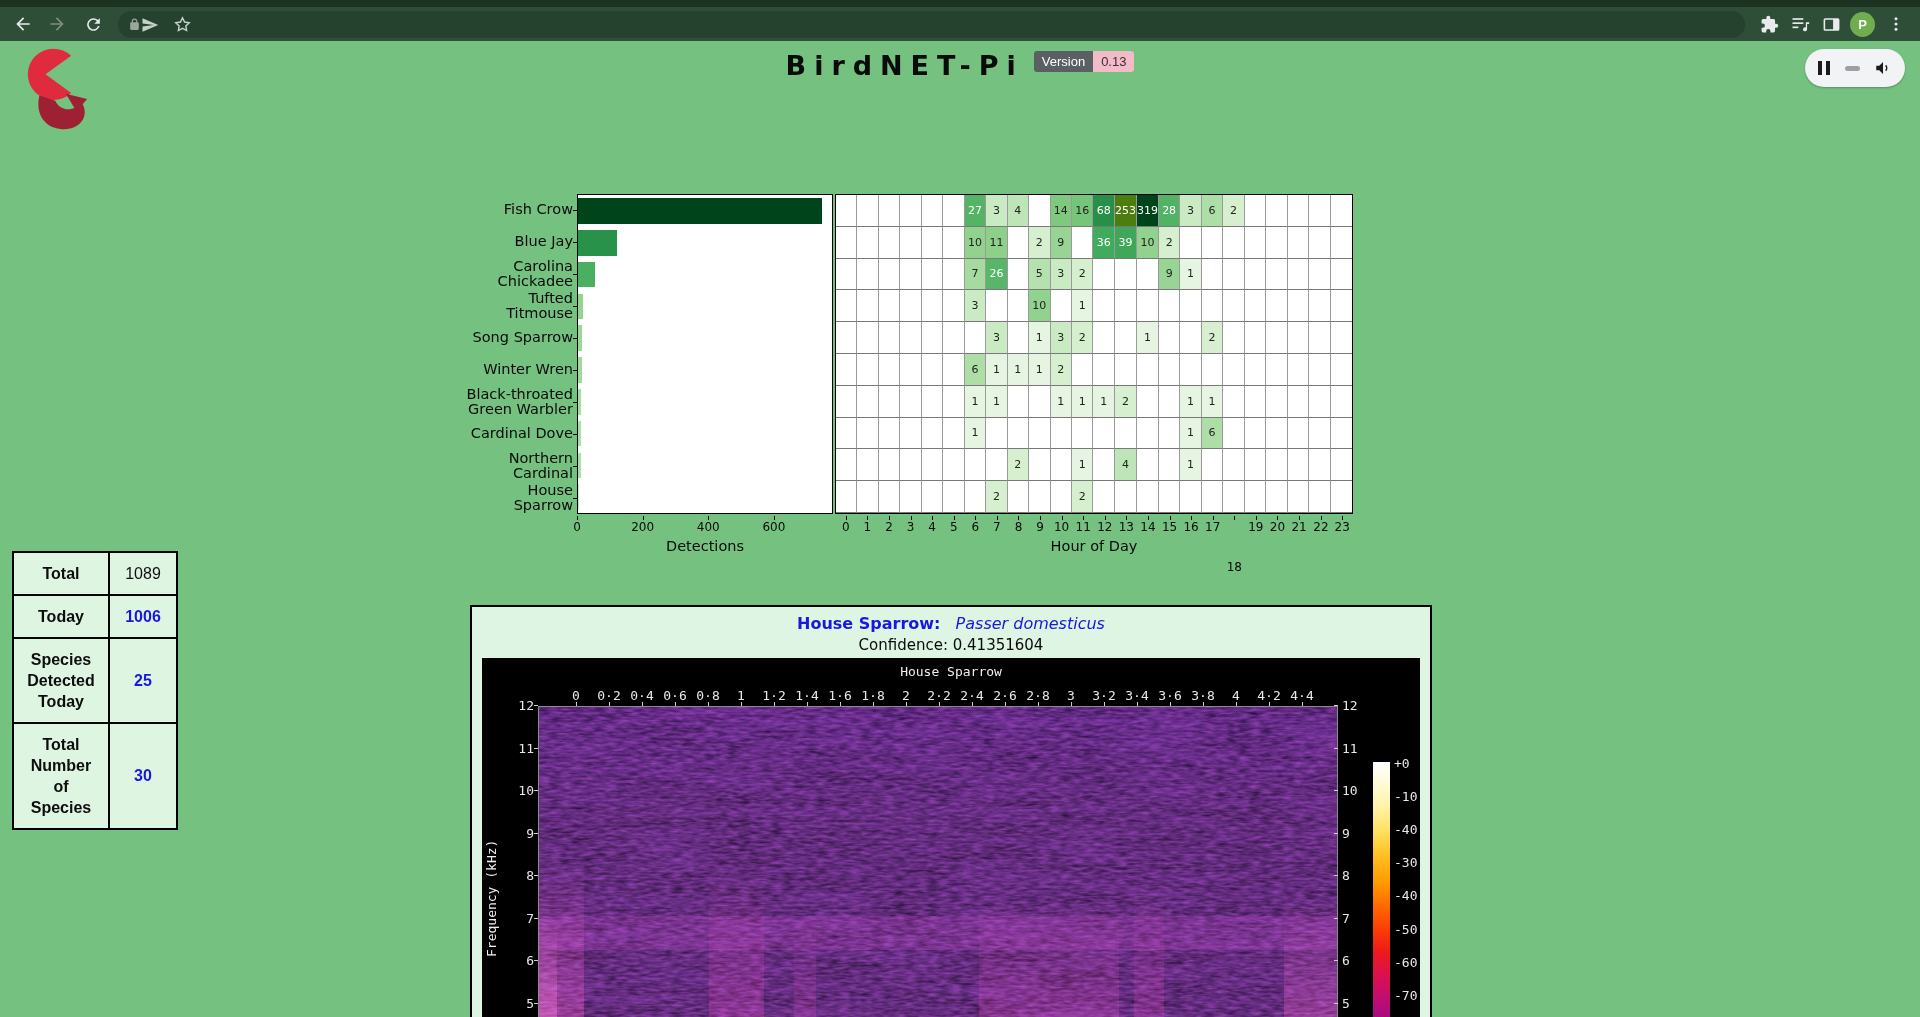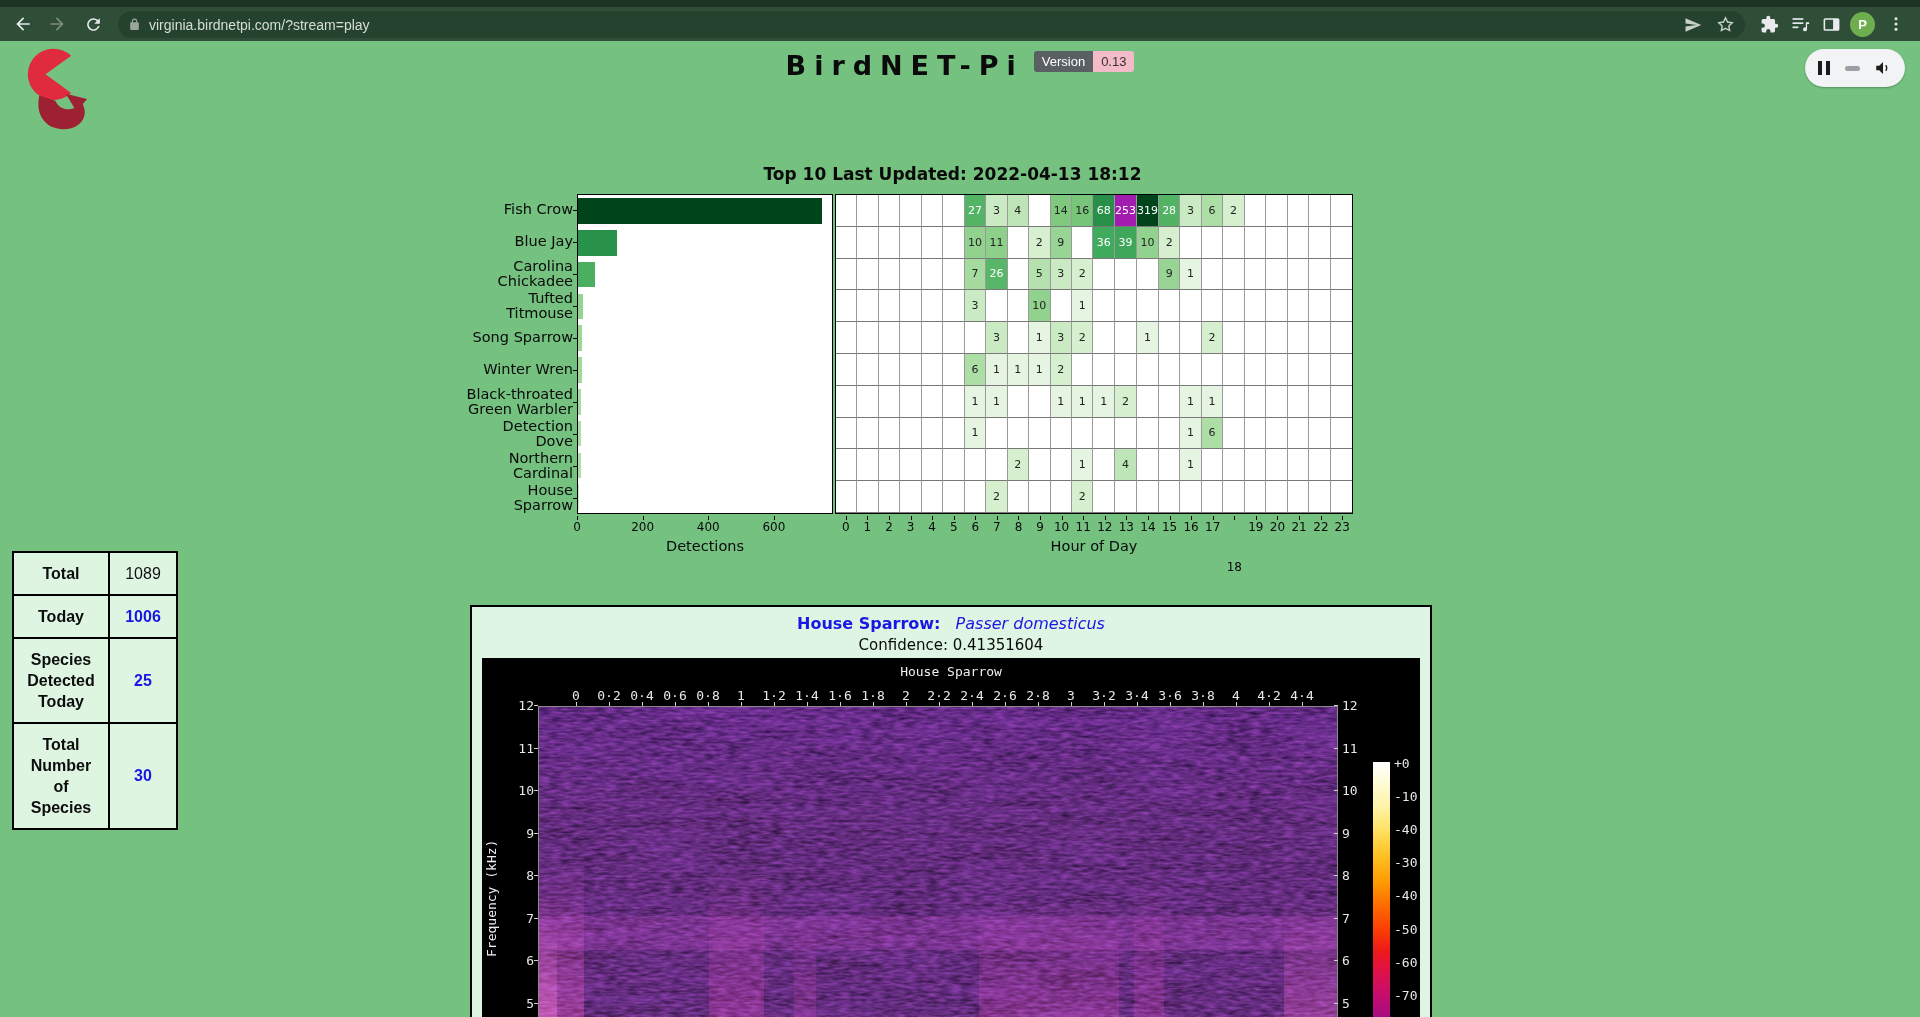--- a/index.html
+++ b/index.html
@@ -111,21 +111,20 @@
       </div>
       <div class="tb-ic" style="margin-left:14px">
         <svg width="19" height="19" viewBox="0 0 24 24">
             <path fill="#e8eaed" d="M17.65 6.35A8 8 0 1 0 19.73 14h-2.08a6 6 0 1 1-1.41-6.24L13 11h7V4l-2.35 2.35z"></path>
           </svg>
       </div>
       <div class="omnibox">
         <svg width="13" height="15" viewBox="0 0 24 24">
             <path fill="#9aa59c" d="M18 8h-1V6a5 5 0 0 0-10 0v2H6a2 2 0 0 0-2 2v10a2 2 0 0 0 2 2h12a2 2 0 0 0 2-2V10a2 2 0 0 0-2-2zm-9-2a3 3 0 0 1 6 0v2H9V6z"></path>
           </svg>
-        <span class="url">virginia.birdnetpi.com/?stream=play</span>
         <span class="omni-right">
           <svg width="18" height="18" viewBox="0 0 24 24">
               <path fill="#c7d0c8" d="M2 21l21-9L2 3v7l15 2-15 2z"></path>
             </svg>
           <svg width="19" height="19" viewBox="0 0 24 24">
               <path fill="none" stroke="#c7d0c8" stroke-width="1.8" d="M12 3.5l2.6 5.4 5.9.8-4.3 4.1 1 5.8L12 16.9l-5.2 2.7 1-5.8-4.3-4.1 5.9-.8z"></path>
             </svg>
         </span>
       </div>
       <div class="tb-ic" style="position:absolute;left:1758px">
@@ -182,21 +181,20 @@
       </span>
     <span class="seekdash"></span>
     <svg width="18" height="18" viewBox="0 0 24 24">
         <path fill="#1b1b1b" d="M3 9v6h4l5 5V4L7 9H3z"></path>
         <path fill="none" stroke="#1b1b1b" stroke-width="2" d="M15.5 8.5a5 5 0 0 1 0 7"></path>
       </svg>
   </div>
 
 
   <div class="figure">
-    <div class="fig-title">Top 10 Last Updated: 2022-04-13 18:12</div>
     <div class="barplot">
         <div class="bar" style="top: 3.2px; height: 25.6px; width: 243.856px; background: rgb(0, 68, 27);"></div>
         <div class="bar" style="top: 35.008px; height: 25.6px; width: 39.0564px; background: rgb(41, 146, 74);"></div>
         <div class="bar" style="top: 66.816px; height: 25.6px; width: 17.3949px; background: rgb(74, 175, 97);"></div>
         <div class="bar" style="top: 98.624px; height: 25.6px; width: 4.59487px; background: rgb(149, 211, 145);"></div>
         <div class="bar" style="top: 130.432px; height: 25.6px; width: 3.93846px; background: rgb(156, 215, 151);"></div>
         <div class="bar" style="top: 162.24px; height: 25.6px; width: 3.61026px; background: rgb(161, 217, 155);"></div>
         <div class="bar" style="top: 194.048px; height: 25.6px; width: 2.95385px; background: rgb(169, 220, 163);"></div>
         <div class="bar" style="top: 225.856px; height: 25.6px; width: 2.62564px; background: rgb(174, 222, 168);"></div>
         <div class="bar" style="top: 257.664px; height: 25.6px; width: 2.62564px; background: rgb(174, 222, 168);"></div>
@@ -209,21 +207,21 @@
         <div class="hcell"></div>
         <div class="hcell"></div>
         <div class="hcell"></div>
         <div class="hcell" style="background: rgb(84, 180, 102); color: rgb(255, 255, 255);">27</div>
         <div class="hcell" style="background: rgb(201, 234, 194); color: rgb(34, 34, 34);">3</div>
         <div class="hcell" style="background: rgb(190, 229, 183); color: rgb(34, 34, 34);">4</div>
         <div class="hcell"></div>
         <div class="hcell" style="background: rgb(127, 201, 127); color: rgb(34, 34, 34);">14</div>
         <div class="hcell" style="background: rgb(119, 197, 121); color: rgb(34, 34, 34);">16</div>
         <div class="hcell" style="background: rgb(39, 143, 72); color: rgb(255, 255, 255);">68</div>
-        <div class="hcell" style="background: #a21caf; color: rgb(255, 255, 255);">253</div>
+        <div class="hcell" style="background: #4d7c0f; color: rgb(255, 255, 255);">253</div>
         <div class="hcell" style="background: rgb(0, 68, 27); color: rgb(255, 255, 255);">319</div>
         <div class="hcell" style="background: rgb(82, 179, 101); color: rgb(255, 255, 255);">28</div>
         <div class="hcell" style="background: rgb(201, 234, 194); color: rgb(34, 34, 34);">3</div>
         <div class="hcell" style="background: rgb(172, 222, 166); color: rgb(34, 34, 34);">6</div>
         <div class="hcell" style="background: rgb(213, 239, 207); color: rgb(34, 34, 34);">2</div>
         <div class="hcell"></div>
         <div class="hcell"></div>
         <div class="hcell"></div>
         <div class="hcell"></div>
         <div class="hcell"></div>
@@ -468,21 +466,21 @@
       <div class="sp-label" style="left: 0px; top: 189px; height: 34px;">
         <span>Winter Wren</span>
       </div>
       <div class="ytickdash" style="left: 108px; top: 206px;"></div>
       <div class="sp-label" style="left: 0px; top: 221px; height: 34px; align-items: flex-end;">
         <span>Black-throated</span>
         <span>Green Warbler</span>
       </div>
       <div class="ytickdash" style="left: 108px; top: 238px;"></div>
       <div class="sp-label" style="left: 0px; top: 253px; height: 34px;">
-        <span>Detection Dove</span>
+        <span>Cardinal Dove</span>
       </div>
       <div class="ytickdash" style="left: 108px; top: 270px;"></div>
       <div class="sp-label" style="left: 0px; top: 285px; height: 34px;">
         <span>Northern</span>
         <span>Cardinal</span>
       </div>
       <div class="ytickdash" style="left: 108px; top: 302px;"></div>
       <div class="sp-label" style="left: 0px; top: 317px; height: 34px;">
         <span>House Sparrow</span>
       </div>

